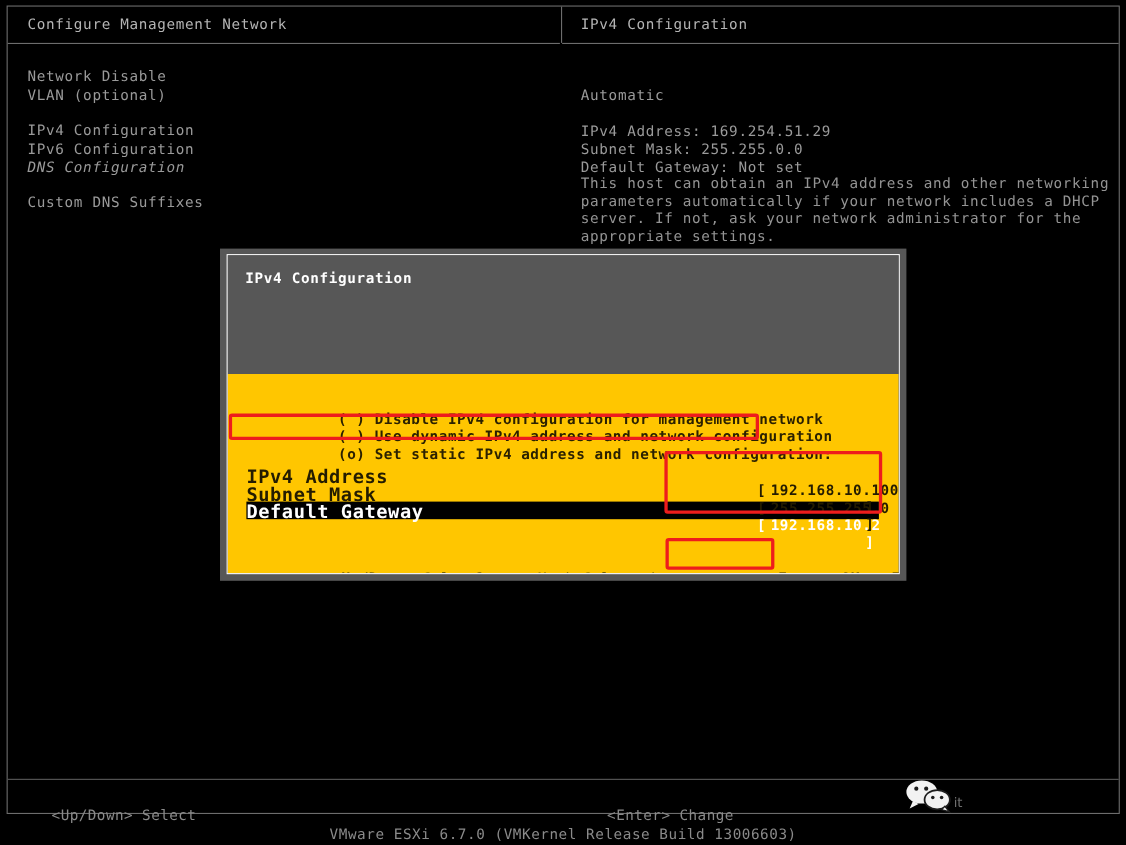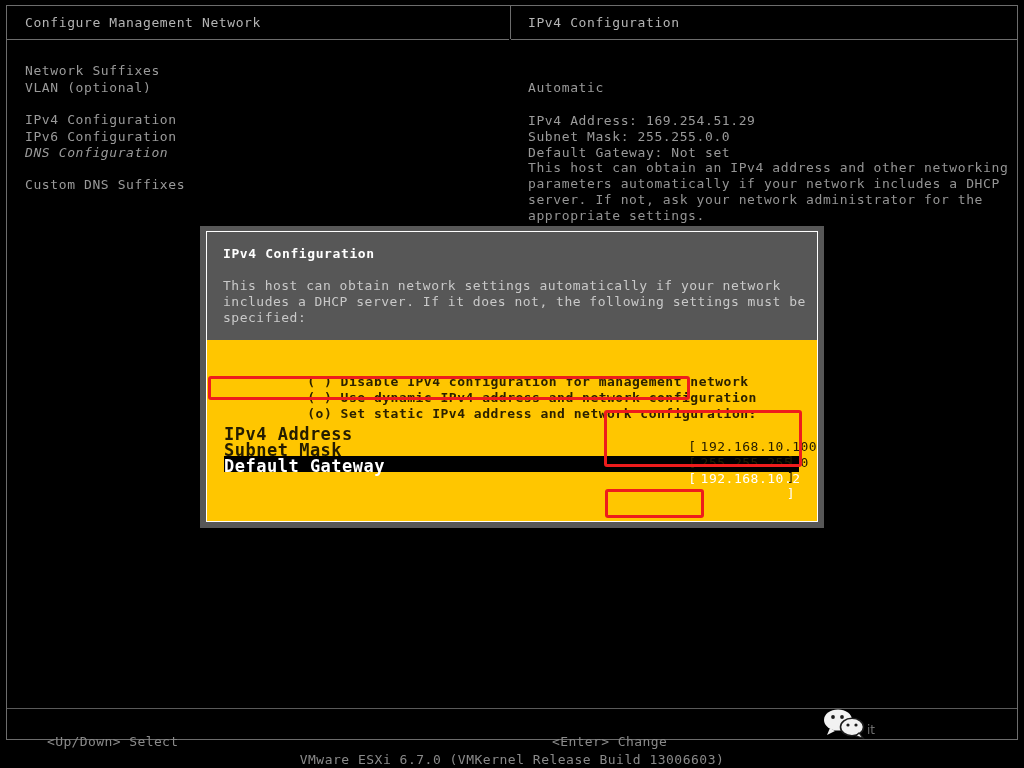--- a/index.html
+++ b/index.html
@@ -167,21 +167,21 @@
     font-weight: bold;
     letter-spacing: 0.5px;
     white-space: pre;
   }
   .field-value {
     position: absolute;
     left: 398px;
     width: 190px;
     color: #241c00;
     font-size: 13px;
-    font-weight: normal;
+    font-weight: bold;
     letter-spacing: 0.5px;
     white-space: pre;
   }
   .field-value .brk-l { margin-right: 4px; }
   .field-value .brk-r { float: right; }
 
   
   .row-selected-bg {
     position: absolute;
     background: #000000;
@@ -243,44 +243,41 @@
   <div id="console-frame"></div>
 
   <div class="panel-title" style="left:25px; top:15px;">Configure Management Network</div>
   <div class="header-rule" style="left:7px; top:39px; width:502px;"></div>
 
   <div class="panel-title" style="left:528px; top:15px;">IPv4 Configuration</div>
   <div class="header-rule" style="left:511px; top:39px; width:506px;"></div>
 
   <div class="v-divider" style="left:510px; top:6px; height:33px;"></div>
 
-  <div class="menu-item" style="left:25px; top:63px;">Network Suffixes</div>
+  <div class="menu-item" style="left:25px; top:63px;">Network Disable</div>
   <div class="menu-item" style="left:25px; top:80px;">VLAN (optional)</div>
   <div class="menu-item" style="left:25px; top:112px;">IPv4 Configuration</div>
   <div class="menu-item" style="left:25px; top:129px;">IPv6 Configuration</div>
   <div class="menu-item" style="left:25px; top:145px;font-style:italic;">DNS Configuration</div>
   <div class="menu-item" style="left:25px; top:161px;margin-top:16px;">Custom DNS Suffixes</div>
 
   <div class="info-line" style="left:528px; top:63px;">Automatic</div>
   <div class="info-line" style="left:528px; top:96px;">IPv4 Address: 169.254.51.29</div>
   <div class="info-line" style="left:528px; top:112px;">Subnet Mask: 255.255.0.0</div>
   <div class="info-line" style="left:528px; top:128px;">Default Gateway: Not set</div>
   <div class="para" style="left:528px; top:160px;">This host can obtain an IPv4 address and other networking
 parameters automatically if your network includes a DHCP
 server. If not, ask your network administrator for the
 appropriate settings.</div>
 
   <div id="dialog">
     <div id="dialog-inner">
 
       <div id="dialog-header">
         <div id="dialog-title">IPv4 Configuration</div>
-        <div id="dialog-desc">This host can obtain network settings automatically if your network
-includes a DHCP server. If it does not, the following settings must be
-specified:</div>
       </div>
 
       <div id="dialog-body">
 
         <div class="radio-row" style="top:19px;">
           <span>( )</span><span> </span><span>Disable IPv4 configuration for management network</span>
         </div>
         <div class="radio-row" style="top:35px;">
           <span>( )</span><span> </span><span>Use dynamic IPv4 address and network configuration</span>
         </div>

